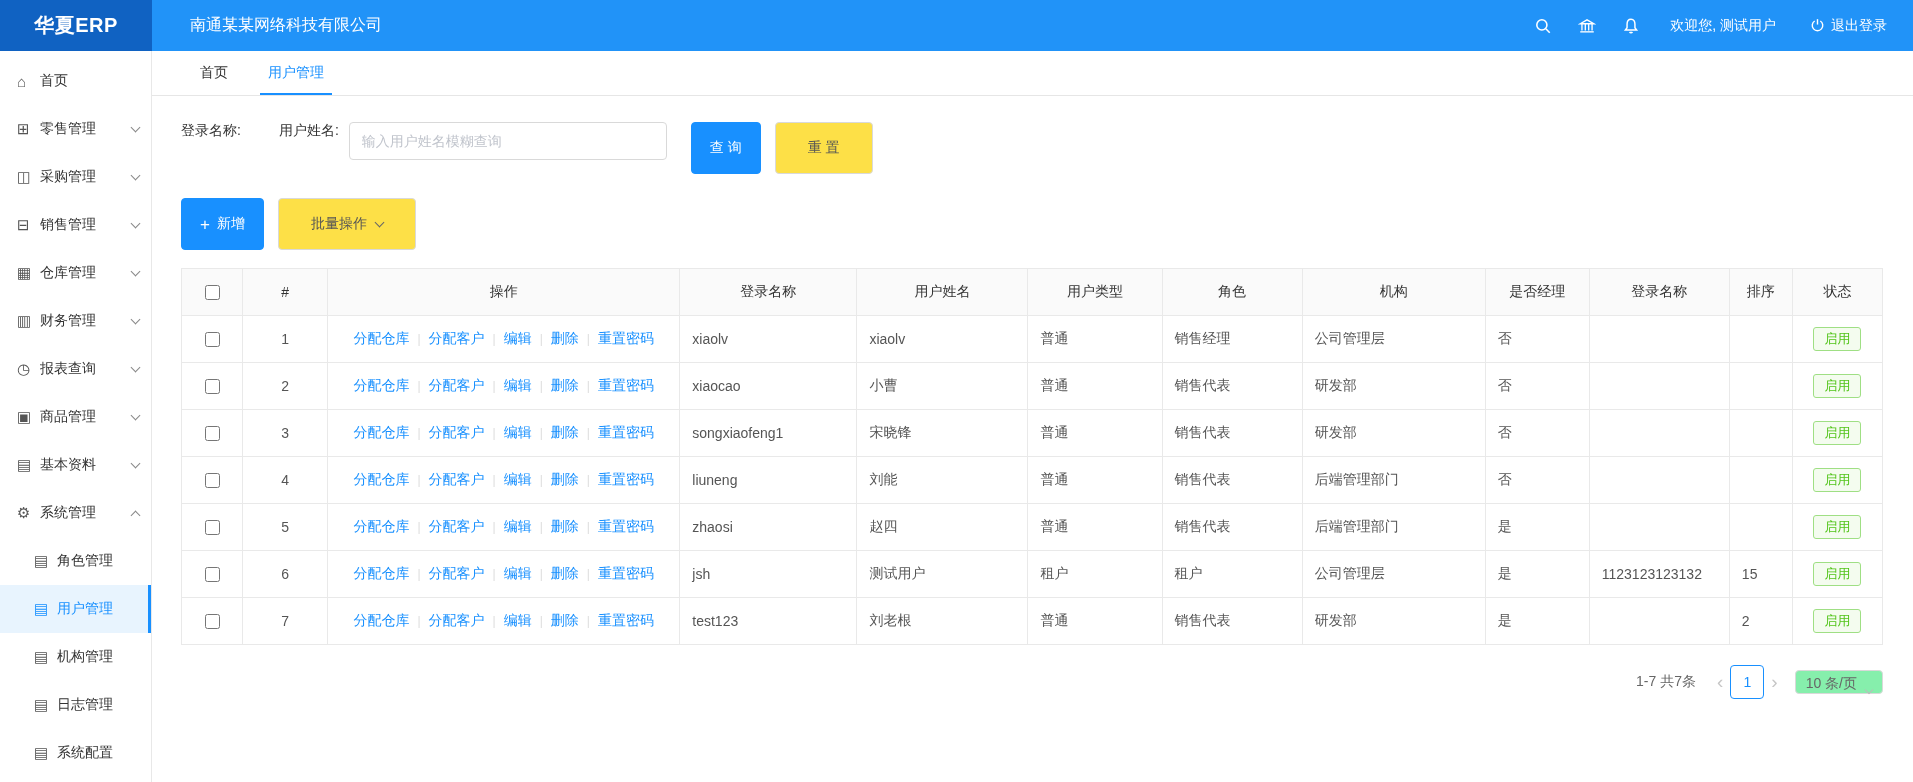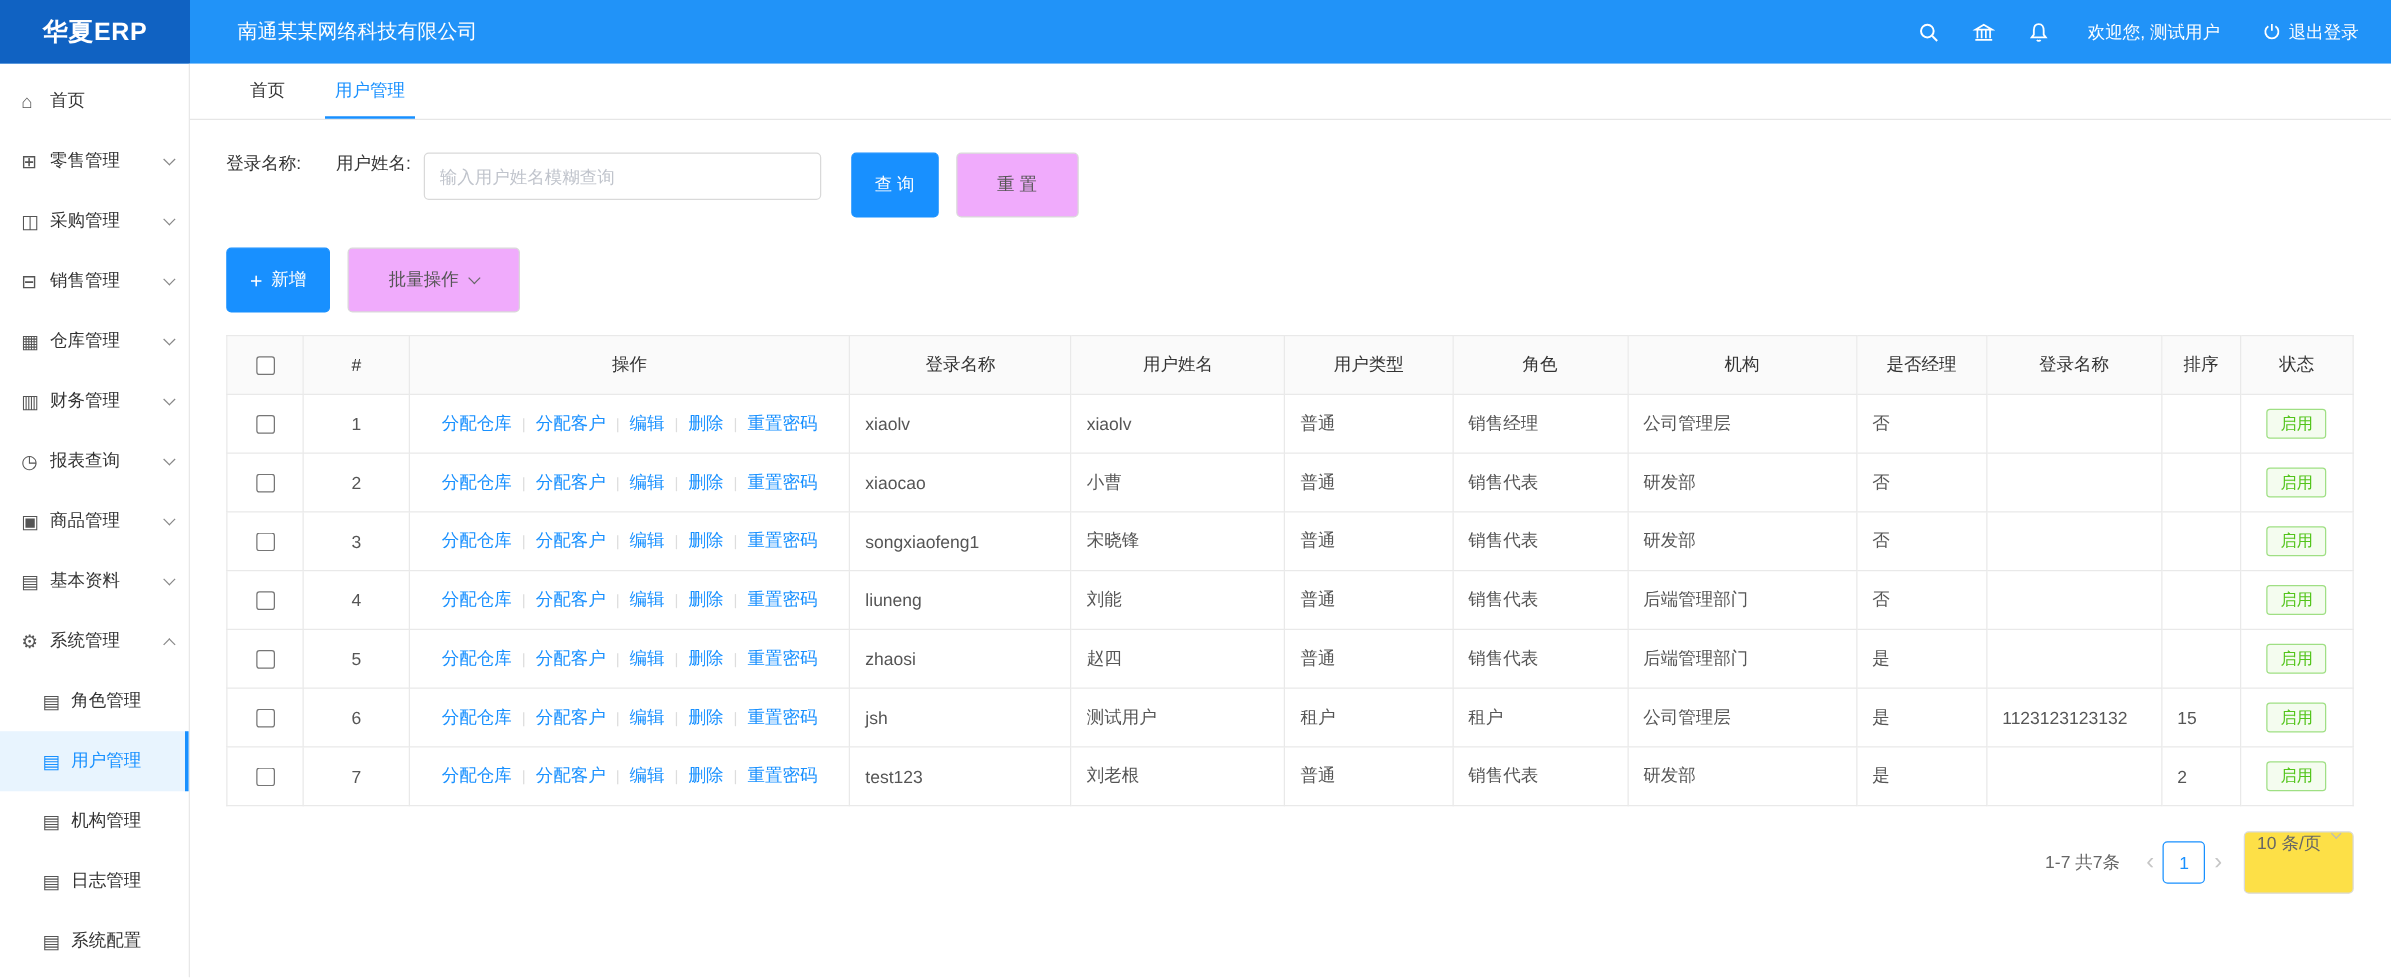--- a/index.html
+++ b/index.html
@@ -34,24 +34,24 @@
 
   .content{padding:26px 30px 0 29px}
 
   
   .filter-row{display:flex;align-items:flex-start;margin-bottom:24px}
   .f-label{margin-right:10px;font-size:14px;color:#333}
   .f-input{height:38px;border:1px solid #d9d9d9;border-radius:4px;padding:0 12px;font-size:14px;color:#333;outline:none;background:#fff}
   .f-input::placeholder{color:#c0c4cc}
   .w1{width:266px}
   .w2{width:318px}
-  .gap{margin-left:18px}
+  .gap{margin-left:28px}
   .btn{height:52px;border-radius:4px;font-size:14px;cursor:pointer;display:inline-flex;align-items:center;justify-content:center;white-space:nowrap}
   .btn-primary{background:#1890ff;color:#fff;border:1px solid #1890ff;padding:0 18px}
-  .btn-plain{background:#f0abfc;color:#555;border:1px solid #d9d9d9;padding:0 32px}
+  .btn-plain{background:#fde047;color:#555;border:1px solid #d9d9d9;padding:0 32px}
   .filter-row .btn-primary{margin-left:24px}
   .filter-row .btn-plain{margin-left:14px}
 
   
   .action-row{display:flex;align-items:center;margin-bottom:18px}
   .plus{margin-right:7px;font-size:17px;line-height:1}
   .action-row .btn-plain{margin-left:14px}
   .batch-chev{width:7px;height:7px;border-right:1.5px solid #666;border-bottom:1.5px solid #666;transform:rotate(45deg);margin-left:9px;margin-top:-3px}
 
   
@@ -64,21 +64,21 @@
   .ops{color:#1890ff}
   .op{color:#1890ff;cursor:pointer;text-decoration:none}
   .sep{color:#ddd;margin:0 8px;font-size:12px}
   .badge{display:inline-block;padding:3px 10px;font-size:13px;color:#52c41a;border:1px solid #9fdf84;background:#f4fcef;border-radius:3px;line-height:1.25}
 
   
   .pagination{display:flex;justify-content:flex-end;align-items:center;margin-top:20px;color:#666;font-size:14px}
   .pg-total{margin-right:14px}
   .pg-arrow{color:#c6c6c6;font-size:19px;margin:0 7px;cursor:pointer;user-select:none}
   .pg-current{width:34px;height:34px;border:1px solid #1890ff;color:#1890ff;border-radius:4px;display:inline-flex;align-items:center;justify-content:center;cursor:pointer;background:#fff}
-  .pg-size{height:50px;border:1px solid #d9d9d9;border-radius:4px;display:inline-flex;align-items:flex-start;padding:0 10px;margin-left:10px;gap:9px;cursor:pointer;color:#666;background:#fde047}
+  .pg-size{height:24px;border:1px solid #d9d9d9;border-radius:4px;display:inline-flex;align-items:flex-end;padding:0 10px;margin-left:10px;gap:9px;cursor:pointer;color:#666;background:#86efac}
   .pg-chev{width:6px;height:6px;border-right:1.3px solid #bbb;border-bottom:1.3px solid #bbb;transform:rotate(45deg);margin-top:-2px}
 </style>
 </head>
 <body>
 
 <div class="topbar">
   <div class="logo">华夏ERP</div>
   <div class="company">南通某某网络科技有限公司</div>
   <div class="top-right">
     <span class="hicon">

